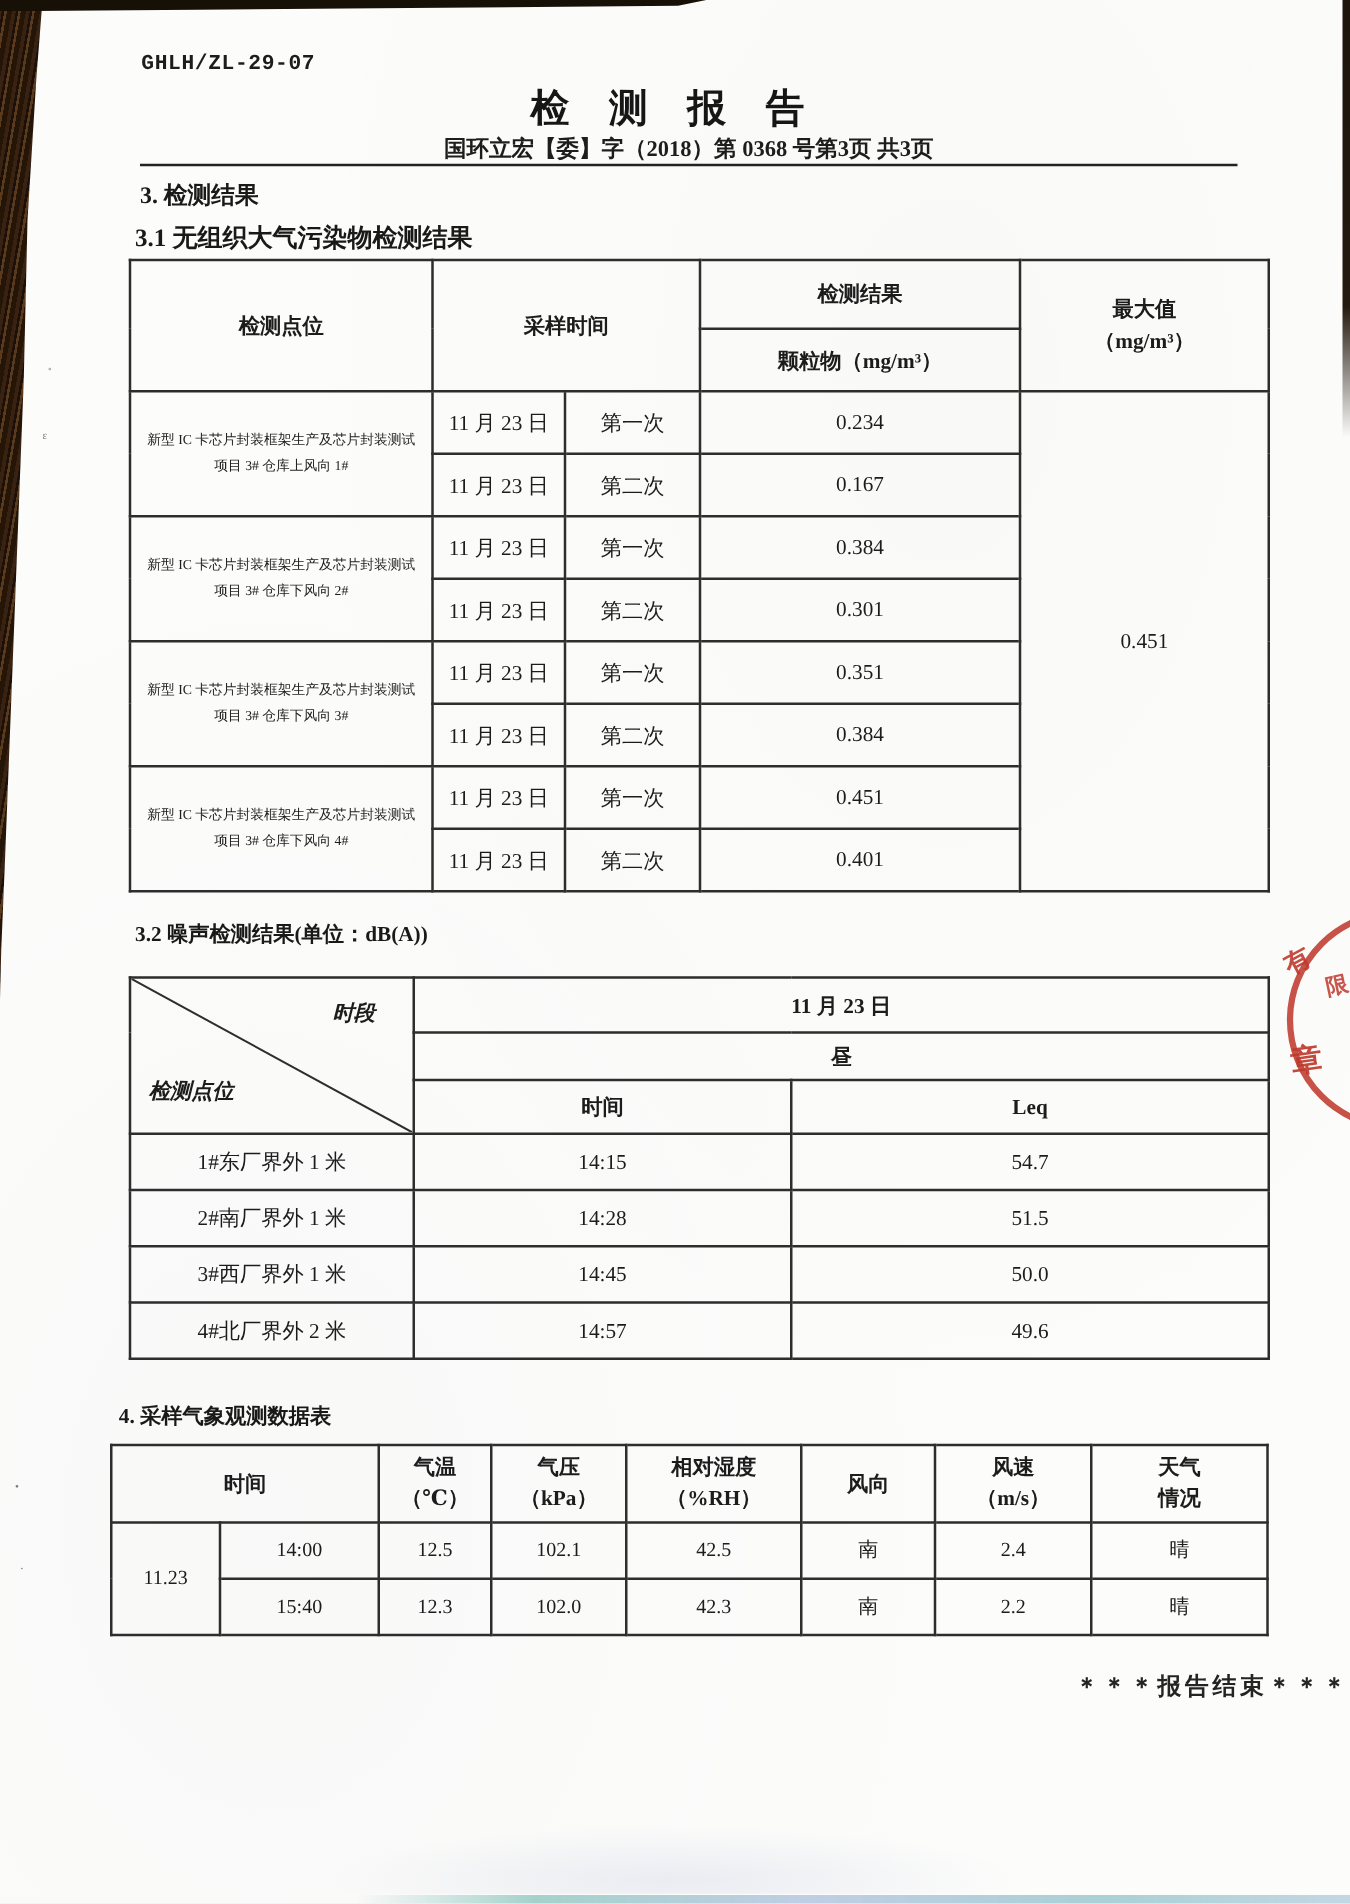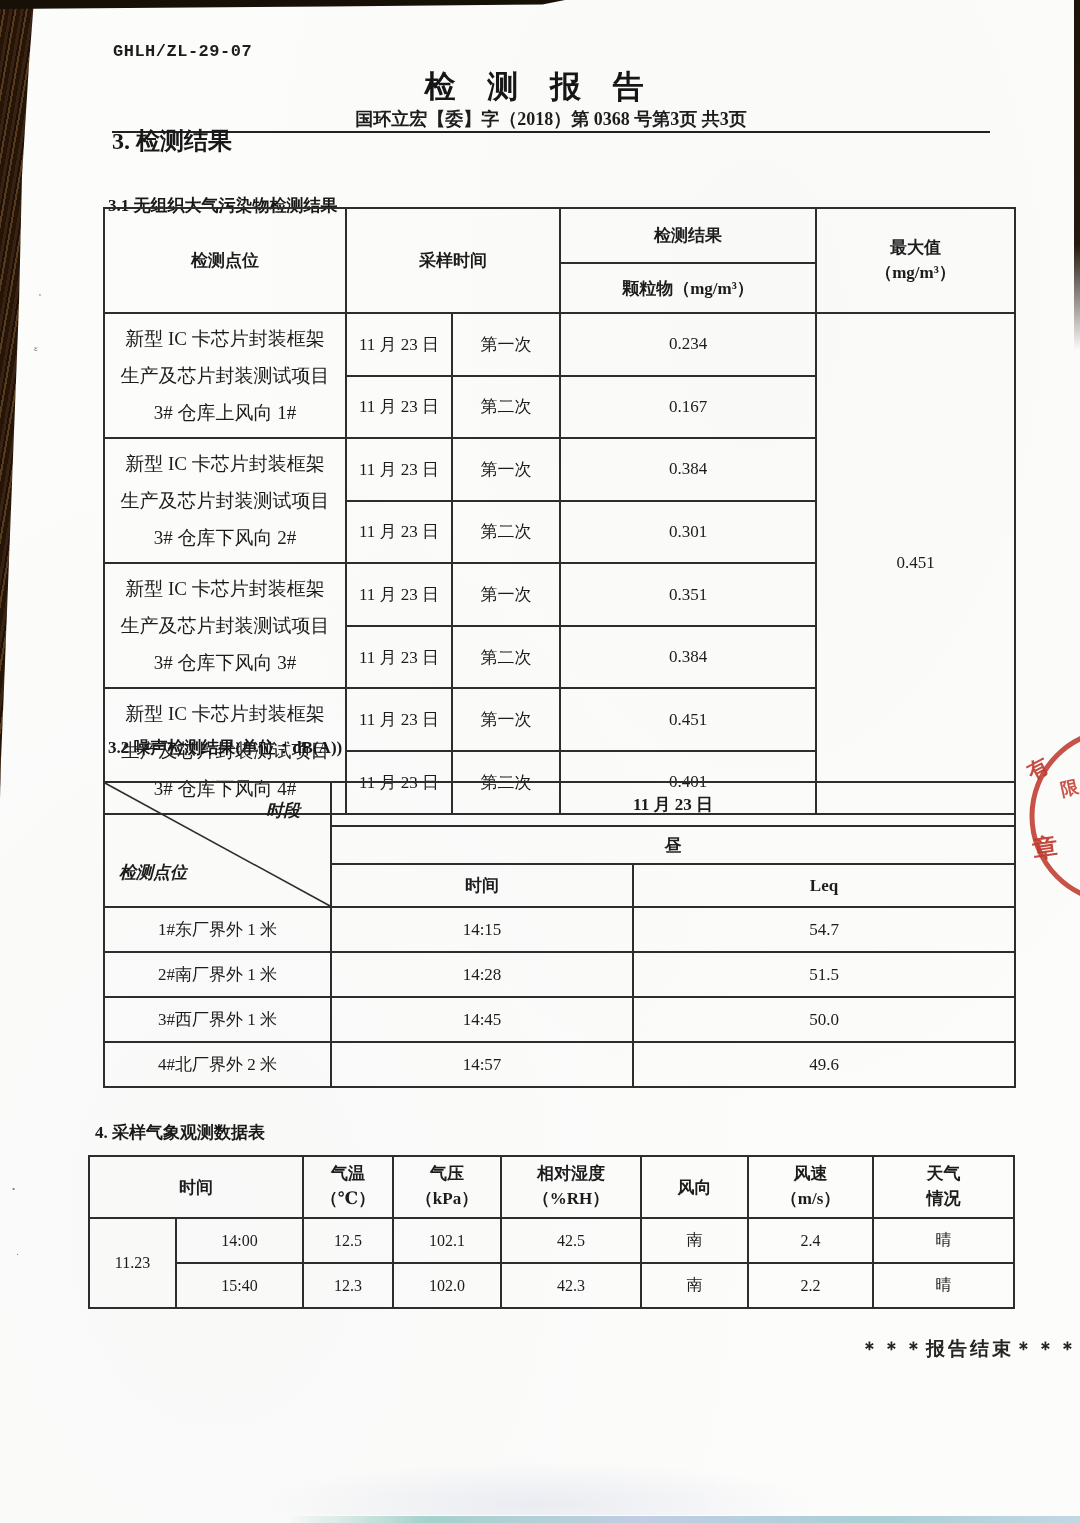--- a/index.html
+++ b/index.html
@@ -47,35 +47,35 @@
   .doc-code{position:absolute;left:113px;top:42px;font-size:17px;font-weight:bold;letter-spacing:0.5px;font-family:Liberation Mono, monospace;}
   .doc-title{position:absolute;left:0;top:66px;width:100%;text-align:center;
     font-size:31px;font-weight:bold;letter-spacing:12px;color:#161616;}
   .doc-meta{
     position:absolute;left:112px;right:90px;top:104px;height:27px;
     border-bottom:2.5px solid #222;
     display:flex;justify-content:center;align-items:flex-end;
     font-size:18px;font-weight:bold;
   }
   .sec{position:absolute;font-weight:bold;color:#191919;}
-  .sec-results{left:112px;top:125px;font-size:24px;text-align:right;}
-  .sec-air{left:108px;top:194px;font-size:17px;}
+  .sec-results{left:112px;top:143px;font-size:19px;text-align:right;}
+  .sec-air{left:108px;top:177px;font-size:20px;}
   .sec-noise{left:108px;top:736px;font-size:17px;}
   .sec-weather{left:95px;top:1121px;font-size:17px;}
   .end-mark{position:absolute;left:0;top:1336px;width:100%;text-align:right;
     font-size:19px;font-weight:bold;letter-spacing:3px;color:#242424;}
   
   table{border-collapse:collapse;table-layout:fixed;position:absolute;background:transparent;}
   td,th{border:2px solid #2d2d2d;text-align:center;vertical-align:middle;
     padding:0 4px;font-size:17px;color:#1c1c1c;overflow:hidden;}
   th{font-weight:bold;}
   .t-air{left:103px;top:207px;width:911px;}
   .t-air tr{height:50px;}
   .t-air tr.hr1{height:55px;}
-  .t-air td.site{line-height:1.95;padding:6px 12px;font-size:19px;margin-left:11px;}
+  .t-air td.site{line-height:1.95;padding:6px 12px;font-size:11px;margin-left:11px;}
   .t-noise{left:103px;top:781px;width:911px;}
   .t-noise tr.nh1{height:44px;} .t-noise tr.nh2{height:38px;} .t-noise tr.nh3{height:43px;}
   .t-noise tr.nb{height:45px;}
   .diag{position:relative;padding:0;font-style:italic;}
   .diag svg{position:absolute;inset:0;width:100%;height:100%;}
   .diag .d-top{position:absolute;top:16px;right:30px;font-weight:bold;font-size:17px;}
   .diag .d-bottom{position:absolute;bottom:22px;left:14px;font-weight:bold;font-size:17px;}
   .t-weather{left:88px;top:1155px;width:925px;}
   .t-weather tr.wh{height:62px;}
   .t-weather tr.wb{height:45px;}

